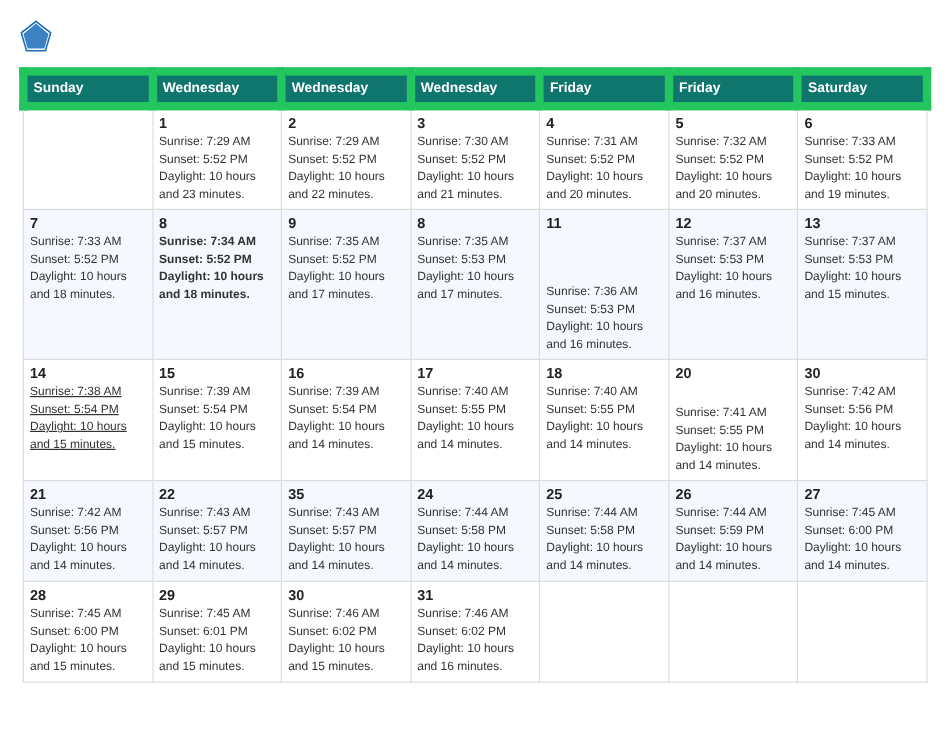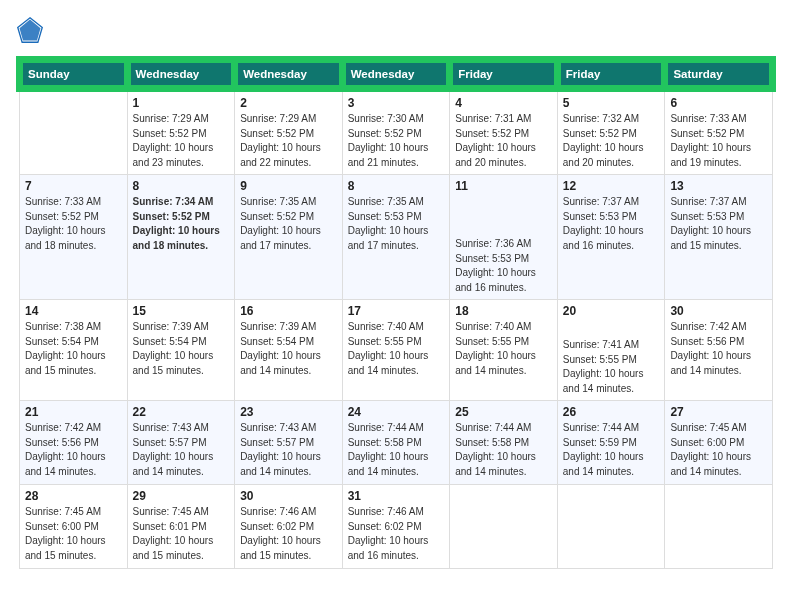--- a/index.html
+++ b/index.html
@@ -208,21 +208,21 @@
             <span class="day-num">13</span>
             <div class="cell-text" style="white-space: pre-wrap;">Sunrise: 7:37 AM
 Sunset: 5:53 PM
 Daylight: 10 hours
 and 15 minutes.</div>
           </td>
         </tr>
         <tr>
           <td>
             <span class="day-num">14</span>
-            <div class="cell-text" style="white-space: pre-wrap;">Sunrise: 7:38 AM
+            <div class="cell-text" style="white-space: pre-wrap; text-decoration: underline;">Sunrise: 7:38 AM
 Sunset: 5:54 PM
 Daylight: 10 hours
 and 15 minutes.</div>
           </td>
           <td>
             <span class="day-num">15</span>
             <div class="cell-text" style="white-space: pre-wrap;">Sunrise: 7:39 AM
 Sunset: 5:54 PM
 Daylight: 10 hours
 and 15 minutes.</div>
@@ -272,21 +272,21 @@
 and 14 minutes.</div>
           </td>
           <td>
             <span class="day-num">22</span>
             <div class="cell-text" style="white-space: pre-wrap;">Sunrise: 7:43 AM
 Sunset: 5:57 PM
 Daylight: 10 hours
 and 14 minutes.</div>
           </td>
           <td>
-            <span class="day-num">23</span>
+            <span class="day-num">35</span>
             <div class="cell-text" style="white-space: pre-wrap;">Sunrise: 7:43 AM
 Sunset: 5:57 PM
 Daylight: 10 hours
 and 14 minutes.</div>
           </td>
           <td>
             <span class="day-num">24</span>
             <div class="cell-text" style="white-space: pre-wrap;">Sunrise: 7:44 AM
 Sunset: 5:58 PM
 Daylight: 10 hours

